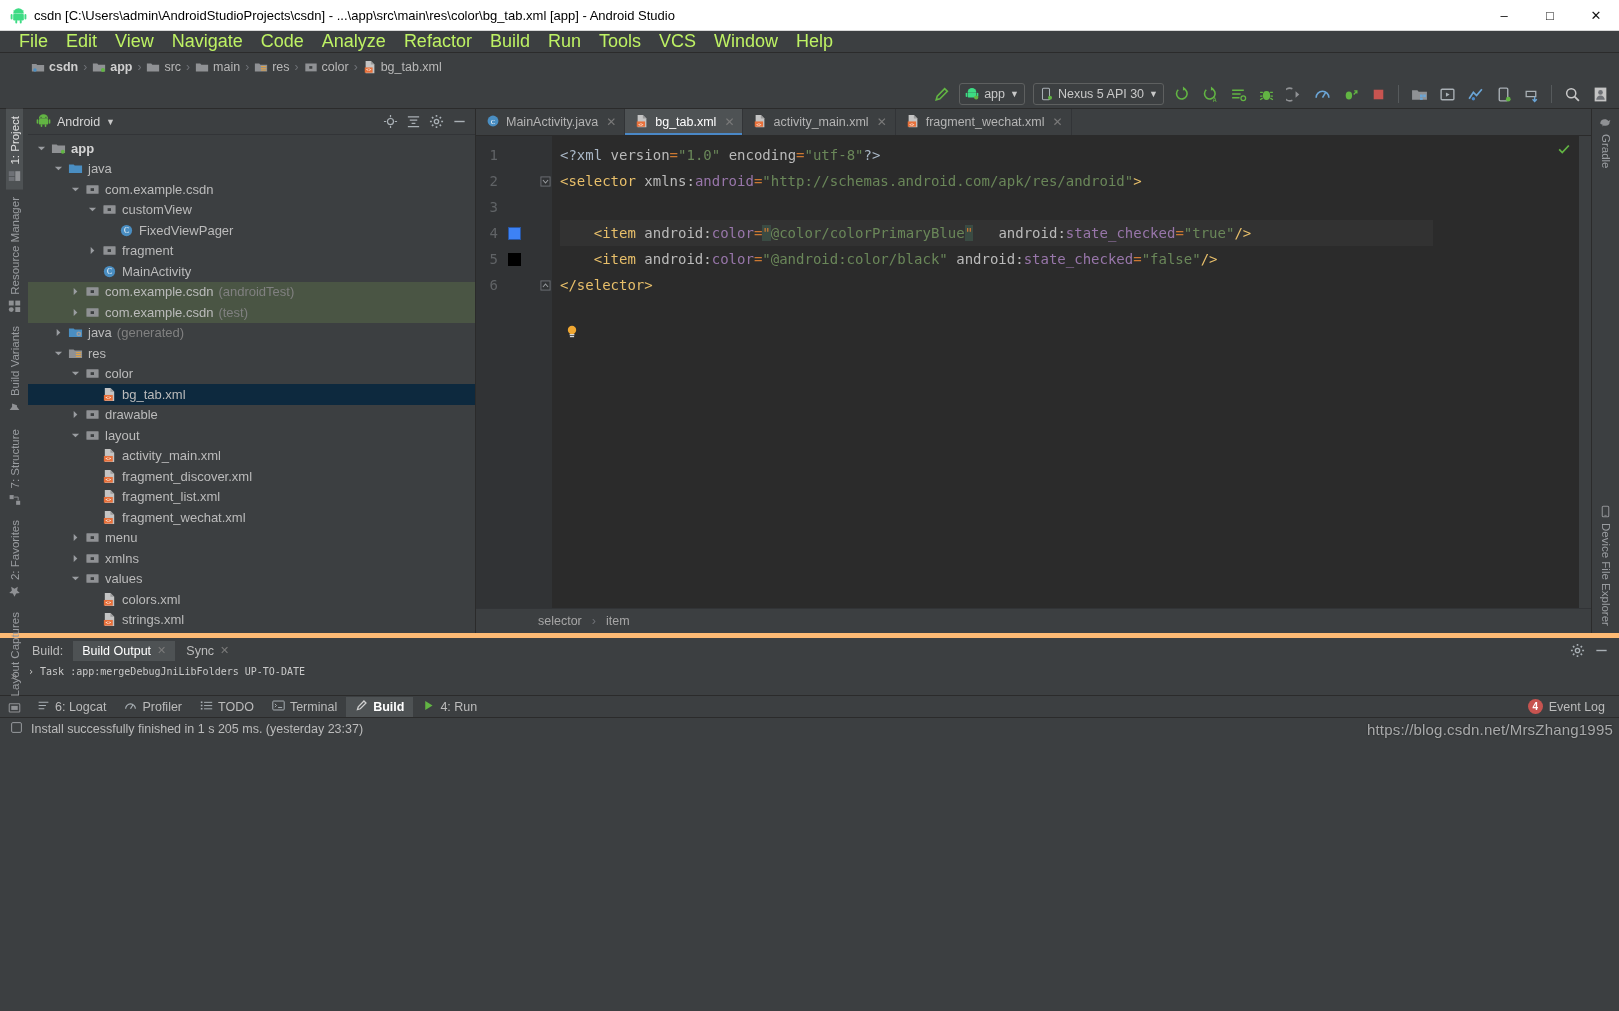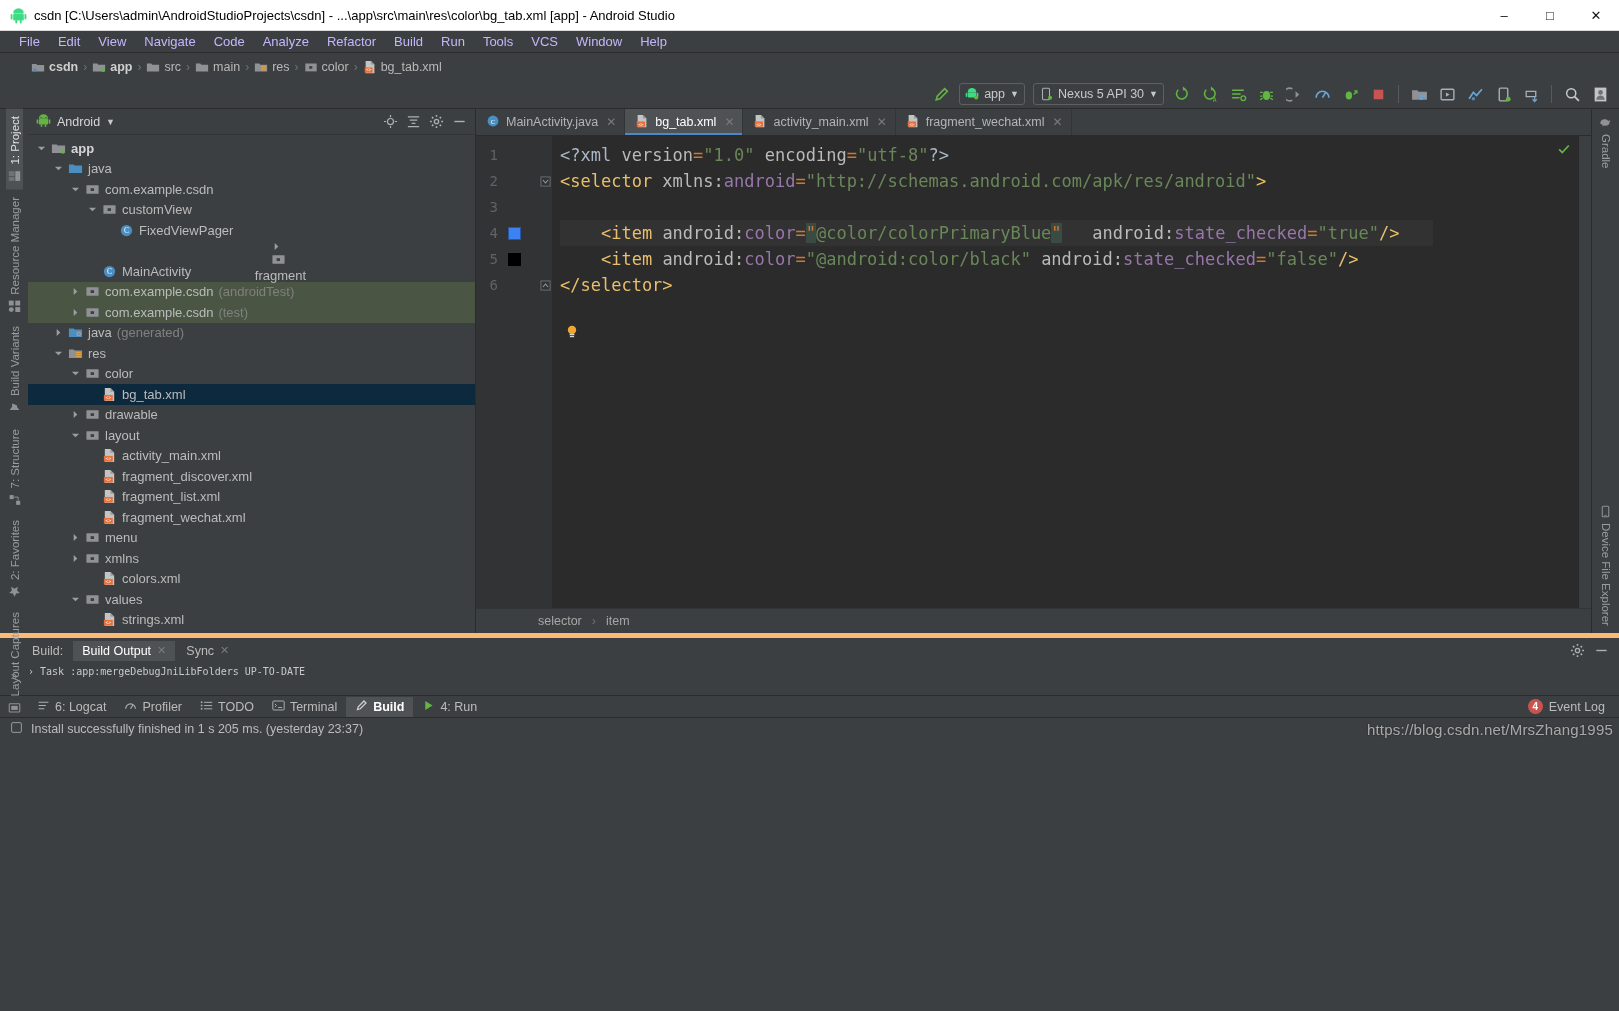--- a/index.html
+++ b/index.html
@@ -22,21 +22,21 @@
   .titlebar .tb-icon{ margin:0 7px 0 10px; display:flex; align-items:center; }
   .titlebar .tb-text{ font-size:13px; white-space:nowrap; }
   .wincontrols{ margin-left:auto; display:flex; height:31px; }
   .wc{ width:46px; height:31px; display:flex; align-items:center; justify-content:center; font-size:13px; color:#111; }
 
   
   .menubar{
     height:22px; background:#3c3f41; display:flex; align-items:center;
     padding-left:10px; flex:0 0 22px; border-bottom:1px solid #2b2b2b;
   }
-  .menuitem{ padding:2px 9px; font-size:13px; color:#c4b5fd; }
+  .menuitem{ padding:2px 9px; font-size:18px; color:#bef264; }
 
   
   .navbar{
     height:27px; background:#3c3f41; display:flex; align-items:center;
     flex:0 0 27px; padding-left:28px; position:relative;
   }
   .crumb{ display:flex; align-items:center; padding:1px 3px; font-size:12.5px; color:#b8b8b8; }
   .crumb.bold{ font-weight:bold; color:#cfcfcf; }
   .crumb-sep{ color:#6e7176; padding:0 2px; font-size:12px; }
   .crumb .ic{ margin-right:4px; display:flex; }
@@ -122,21 +122,21 @@
   .swatch{ width:13px; height:13px; display:block; border:1px solid #00000055; }
 
   .foldcol{
     width:14px; flex:0 0 14px; background:#313335; padding-top:6px;
     display:flex; flex-direction:column; align-items:center; position:relative;
   }
   .foldrow{ height:26px; display:flex; align-items:center; justify-content:center; width:14px; }
 
   .codebody{
     flex:1 1 auto; position:relative; padding-top:6px; padding-left:8px;
-    font-family:"DejaVu Sans Mono", monospace; font-size:17px; overflow:hidden;
+    font-family:"DejaVu Sans Mono", monospace; font-size:14px; overflow:hidden;
   }
   .cline{ height:26px; display:flex; align-items:center; white-space:pre; }
   .cline.hl{ background:#323232; }
   .bulb{ position:absolute; left:12px; width:16px; height:16px; }
 
   .tk-tag{ color:#e8bf6a; }
   .tk-attr{ color:#bababa; }
   .tk-ns{ color:#9876aa; }
   .tk-str{ color:#6a8759; }
   .tk-q{ color:#cc7832; }
@@ -620,21 +620,21 @@
           <div class="row" style="padding-left: 76px;">
             <span class="arrow"></span>
             <span class="ticon">
               <svg width="15" height="15" viewBox="0 0 16 16">
                 <circle cx="8" cy="8" r="6" fill="#4a8ec2"></circle>
                 <text x="8" y="11" font-size="8" fill="#ffffff" text-anchor="middle" font-family="serif">C</text>
               </svg>
             </span>
             <span class="tlabel">FixedViewPager</span>
           </div>
-          <div class="row" style="padding-left: 59px; flex-direction: column;">
+          <div class="row" style="padding-left: 59px;">
             <span class="arrow">
               <svg width="9" height="9" viewBox="0 0 10 10">
                 <path d="M3 1l4 4-4 4z" fill="#9a9da1"></path>
               </svg>
             </span>
             <span class="ticon">
               <svg width="15" height="15" viewBox="0 0 16 16">
                 <rect x="1.5" y="3.4" width="13" height="9.2" rx="0.6" fill="#8f9194"></rect>
                 <rect x="6" y="6.6" width="3.6" height="3" fill="#3c3f41"></rect>
               </svg>
@@ -838,45 +838,45 @@
               </svg>
             </span>
             <span class="ticon">
               <svg width="15" height="15" viewBox="0 0 16 16">
                 <rect x="1.5" y="3.4" width="13" height="9.2" rx="0.6" fill="#8f9194"></rect>
                 <rect x="6" y="6.6" width="3.6" height="3" fill="#3c3f41"></rect>
               </svg>
             </span>
             <span class="tlabel">xmlns</span>
           </div>
+          <div class="row" style="padding-left: 42px;">
+            <span class="arrow">
+              <svg width="9" height="9" viewBox="0 0 10 10">
+                <path d="M1 3l4 4 4-4z" fill="#9a9da1"></path>
+              </svg>
+            </span>
+            <span class="ticon">
+              <svg width="15" height="15" viewBox="0 0 16 16">
+                <rect x="1.5" y="3.4" width="13" height="9.2" rx="0.6" fill="#8f9194"></rect>
+                <rect x="6" y="6.6" width="3.6" height="3" fill="#3c3f41"></rect>
+              </svg>
+            </span>
+            <span class="tlabel">values</span>
+          </div>
           <div class="row" style="padding-left: 59px;">
             <span class="arrow"></span>
             <span class="ticon">
               <svg width="15" height="15" viewBox="0 0 16 16">
                 <path d="M3 1h6l4 4v10H3z" fill="#c4c4c4"></path>
                 <path d="M9 1l4 4H9z" fill="#9a9a9a"></path>
                 <rect x="2" y="8.5" width="9.5" height="6" fill="#e8703a"></rect>
                 <text x="6.7" y="13.3" font-size="5" fill="#ffffff" text-anchor="middle" font-family="monospace">&lt;&gt;</text>
               </svg>
             </span>
             <span class="tlabel">colors.xml</span>
-          </div>
-          <div class="row" style="padding-left: 42px;">
-            <span class="arrow">
-              <svg width="9" height="9" viewBox="0 0 10 10">
-                <path d="M1 3l4 4 4-4z" fill="#9a9da1"></path>
-              </svg>
-            </span>
-            <span class="ticon">
-              <svg width="15" height="15" viewBox="0 0 16 16">
-                <rect x="1.5" y="3.4" width="13" height="9.2" rx="0.6" fill="#8f9194"></rect>
-                <rect x="6" y="6.6" width="3.6" height="3" fill="#3c3f41"></rect>
-              </svg>
-            </span>
-            <span class="tlabel">values</span>
           </div>
           <div class="row" style="padding-left: 59px;">
             <span class="arrow"></span>
             <span class="ticon">
               <svg width="15" height="15" viewBox="0 0 16 16">
                 <path d="M3 1h6l4 4v10H3z" fill="#c4c4c4"></path>
                 <path d="M9 1l4 4H9z" fill="#9a9a9a"></path>
                 <rect x="2" y="8.5" width="9.5" height="6" fill="#e8703a"></rect>
                 <text x="6.7" y="13.3" font-size="5" fill="#ffffff" text-anchor="middle" font-family="monospace">&lt;&gt;</text>
               </svg>

